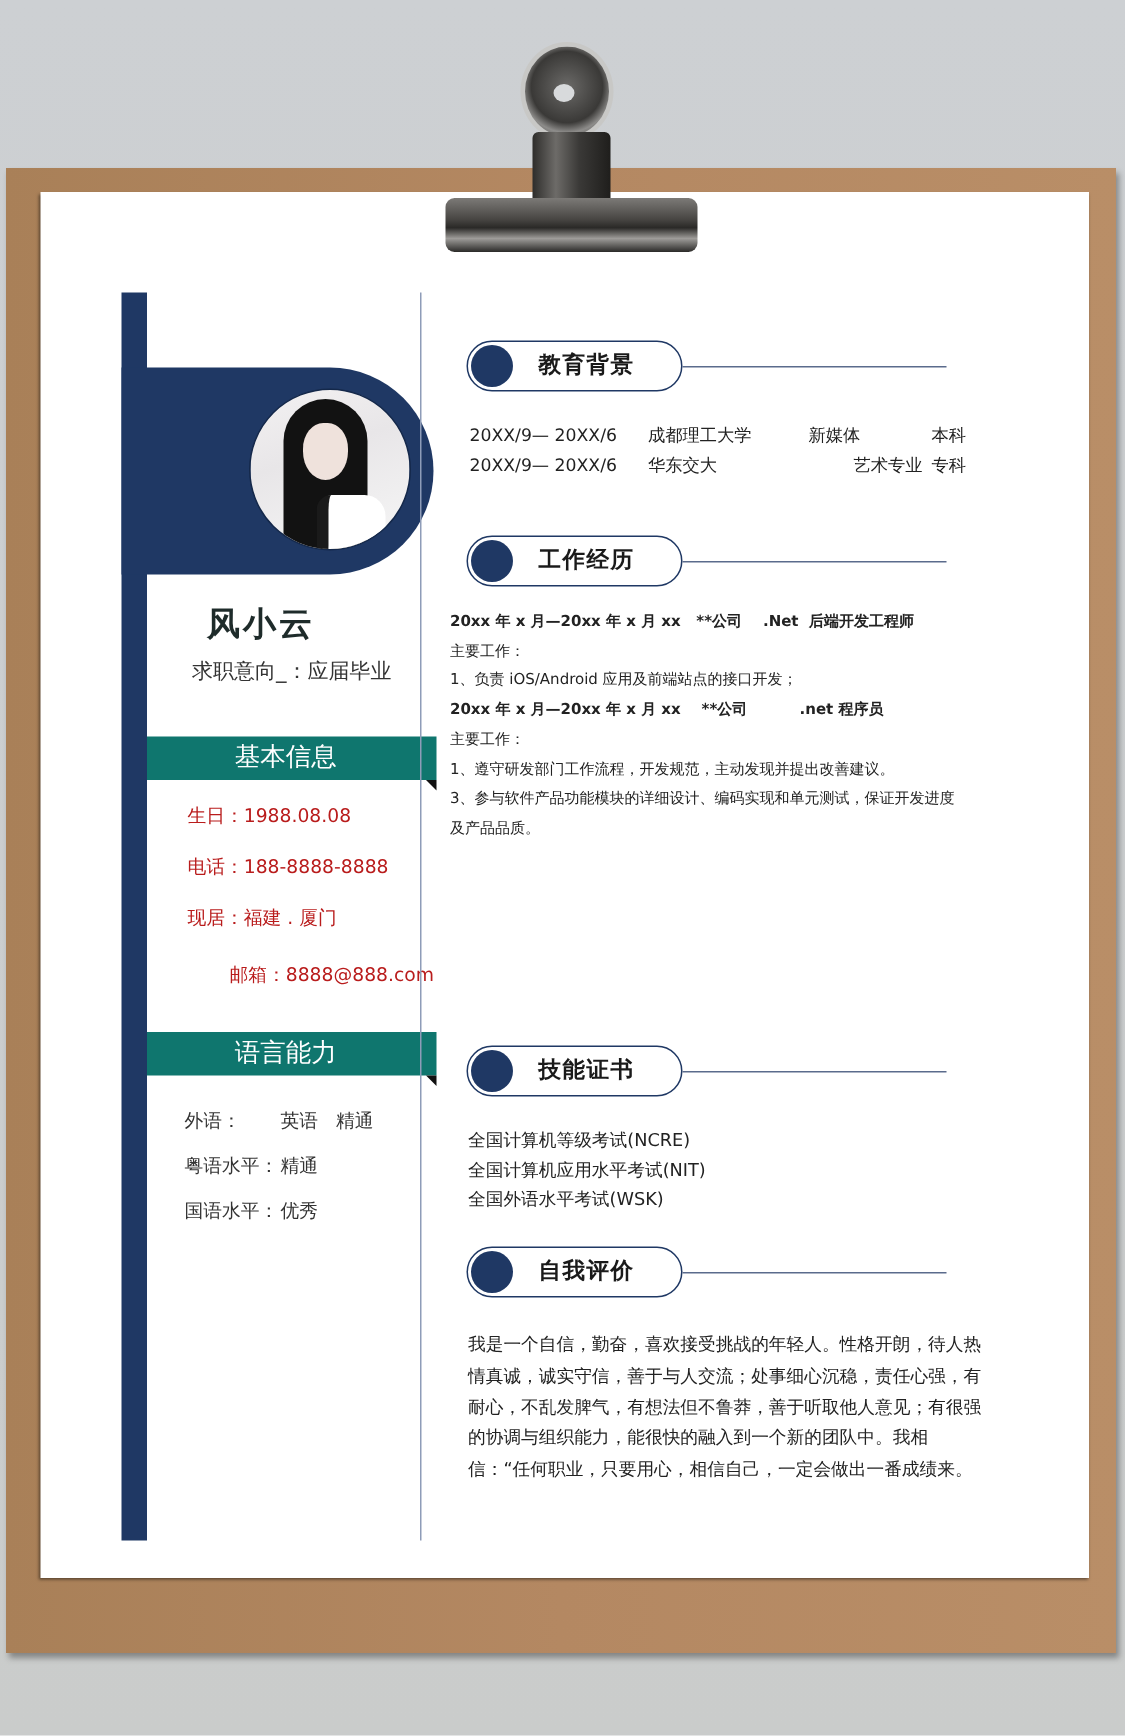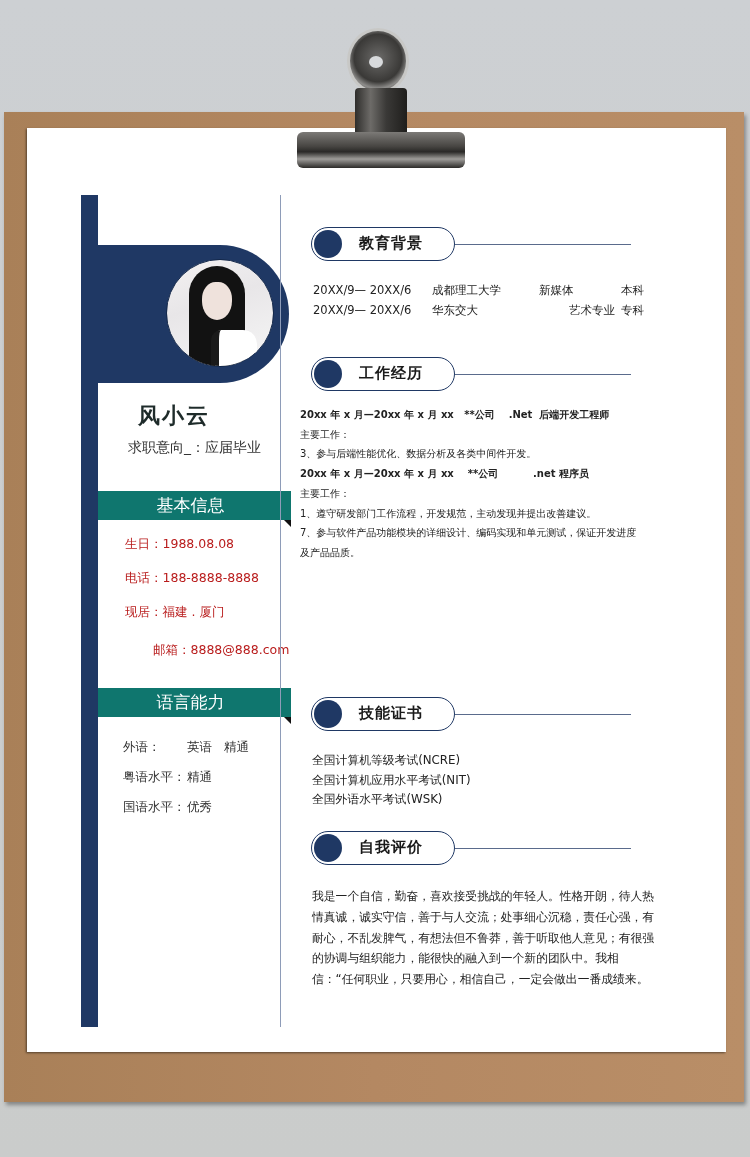--- a/index.html
+++ b/index.html
@@ -173,25 +173,25 @@
 
 <div class="sec-title" style="top:357px;">
   <div class="pill"></div>
   <div class="pill-dot"></div>
   <div class="pill-label">工作经历</div>
   <div class="sec-line"></div>
 </div>
 <div class="body-text" style="top:405px;">
   <div class="b" style="white-space:pre-wrap;">20xx 年 x 月—20xx 年 x 月 xx   **公司    .Net  后端开发工程师</div>
   <div>主要工作：</div>
-  <div>3、参与后端性能优化、数据分析及各类中间件开发。</div>
+  <div>1、负责 iOS/Android 应用及前端站点的接口开发；</div>
   <div class="b" style="white-space:pre;">20xx 年 x 月—20xx 年 x 月 xx    **公司          .net 程序员</div>
   <div>主要工作：</div>
   <div>1、遵守研发部门工作流程，开发规范，主动发现并提出改善建议。</div>
-  <div>7、参与软件产品功能模块的详细设计、编码实现和单元测试，保证开发进度及产品品质。</div>
+  <div>3、参与软件产品功能模块的详细设计、编码实现和单元测试，保证开发进度及产品品质。</div>
 </div>
 
 <div class="sec-title" style="top:697px;">
   <div class="pill"></div>
   <div class="pill-dot"></div>
   <div class="pill-label">技能证书</div>
   <div class="sec-line"></div>
 </div>
 <div class="cert" style="top:751px;">
   <div>全国计算机等级考试(NCRE)</div>

